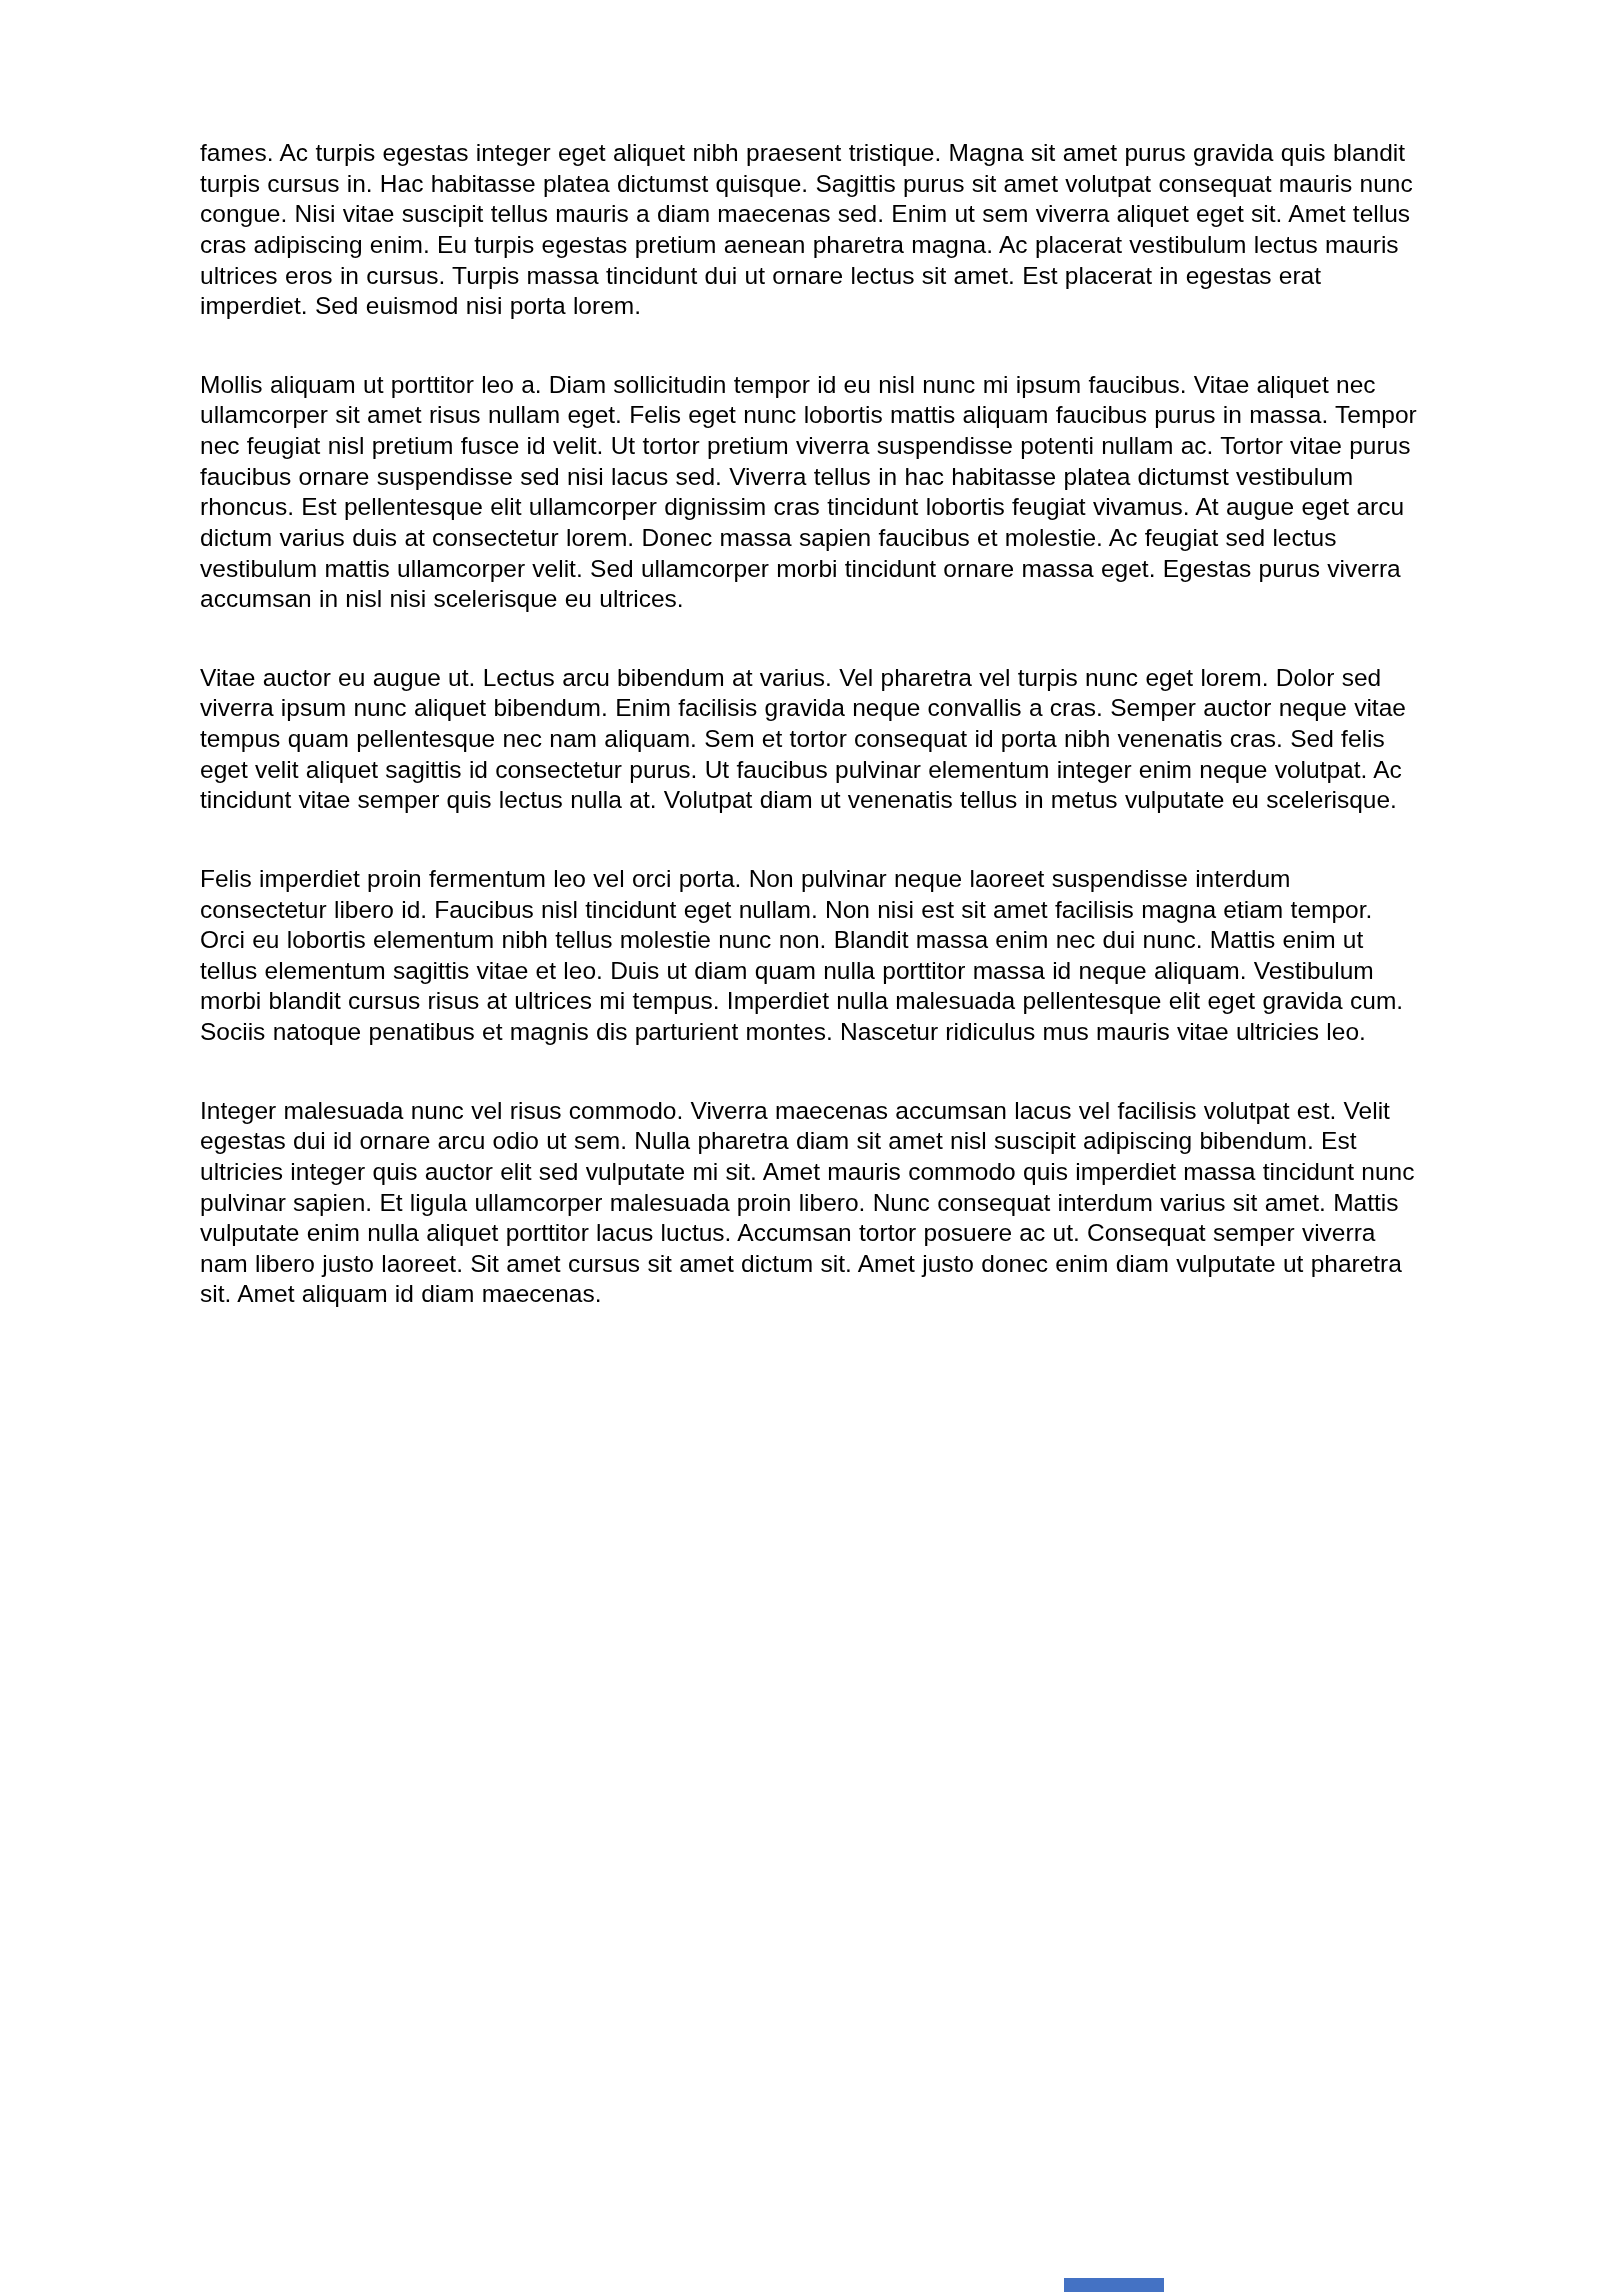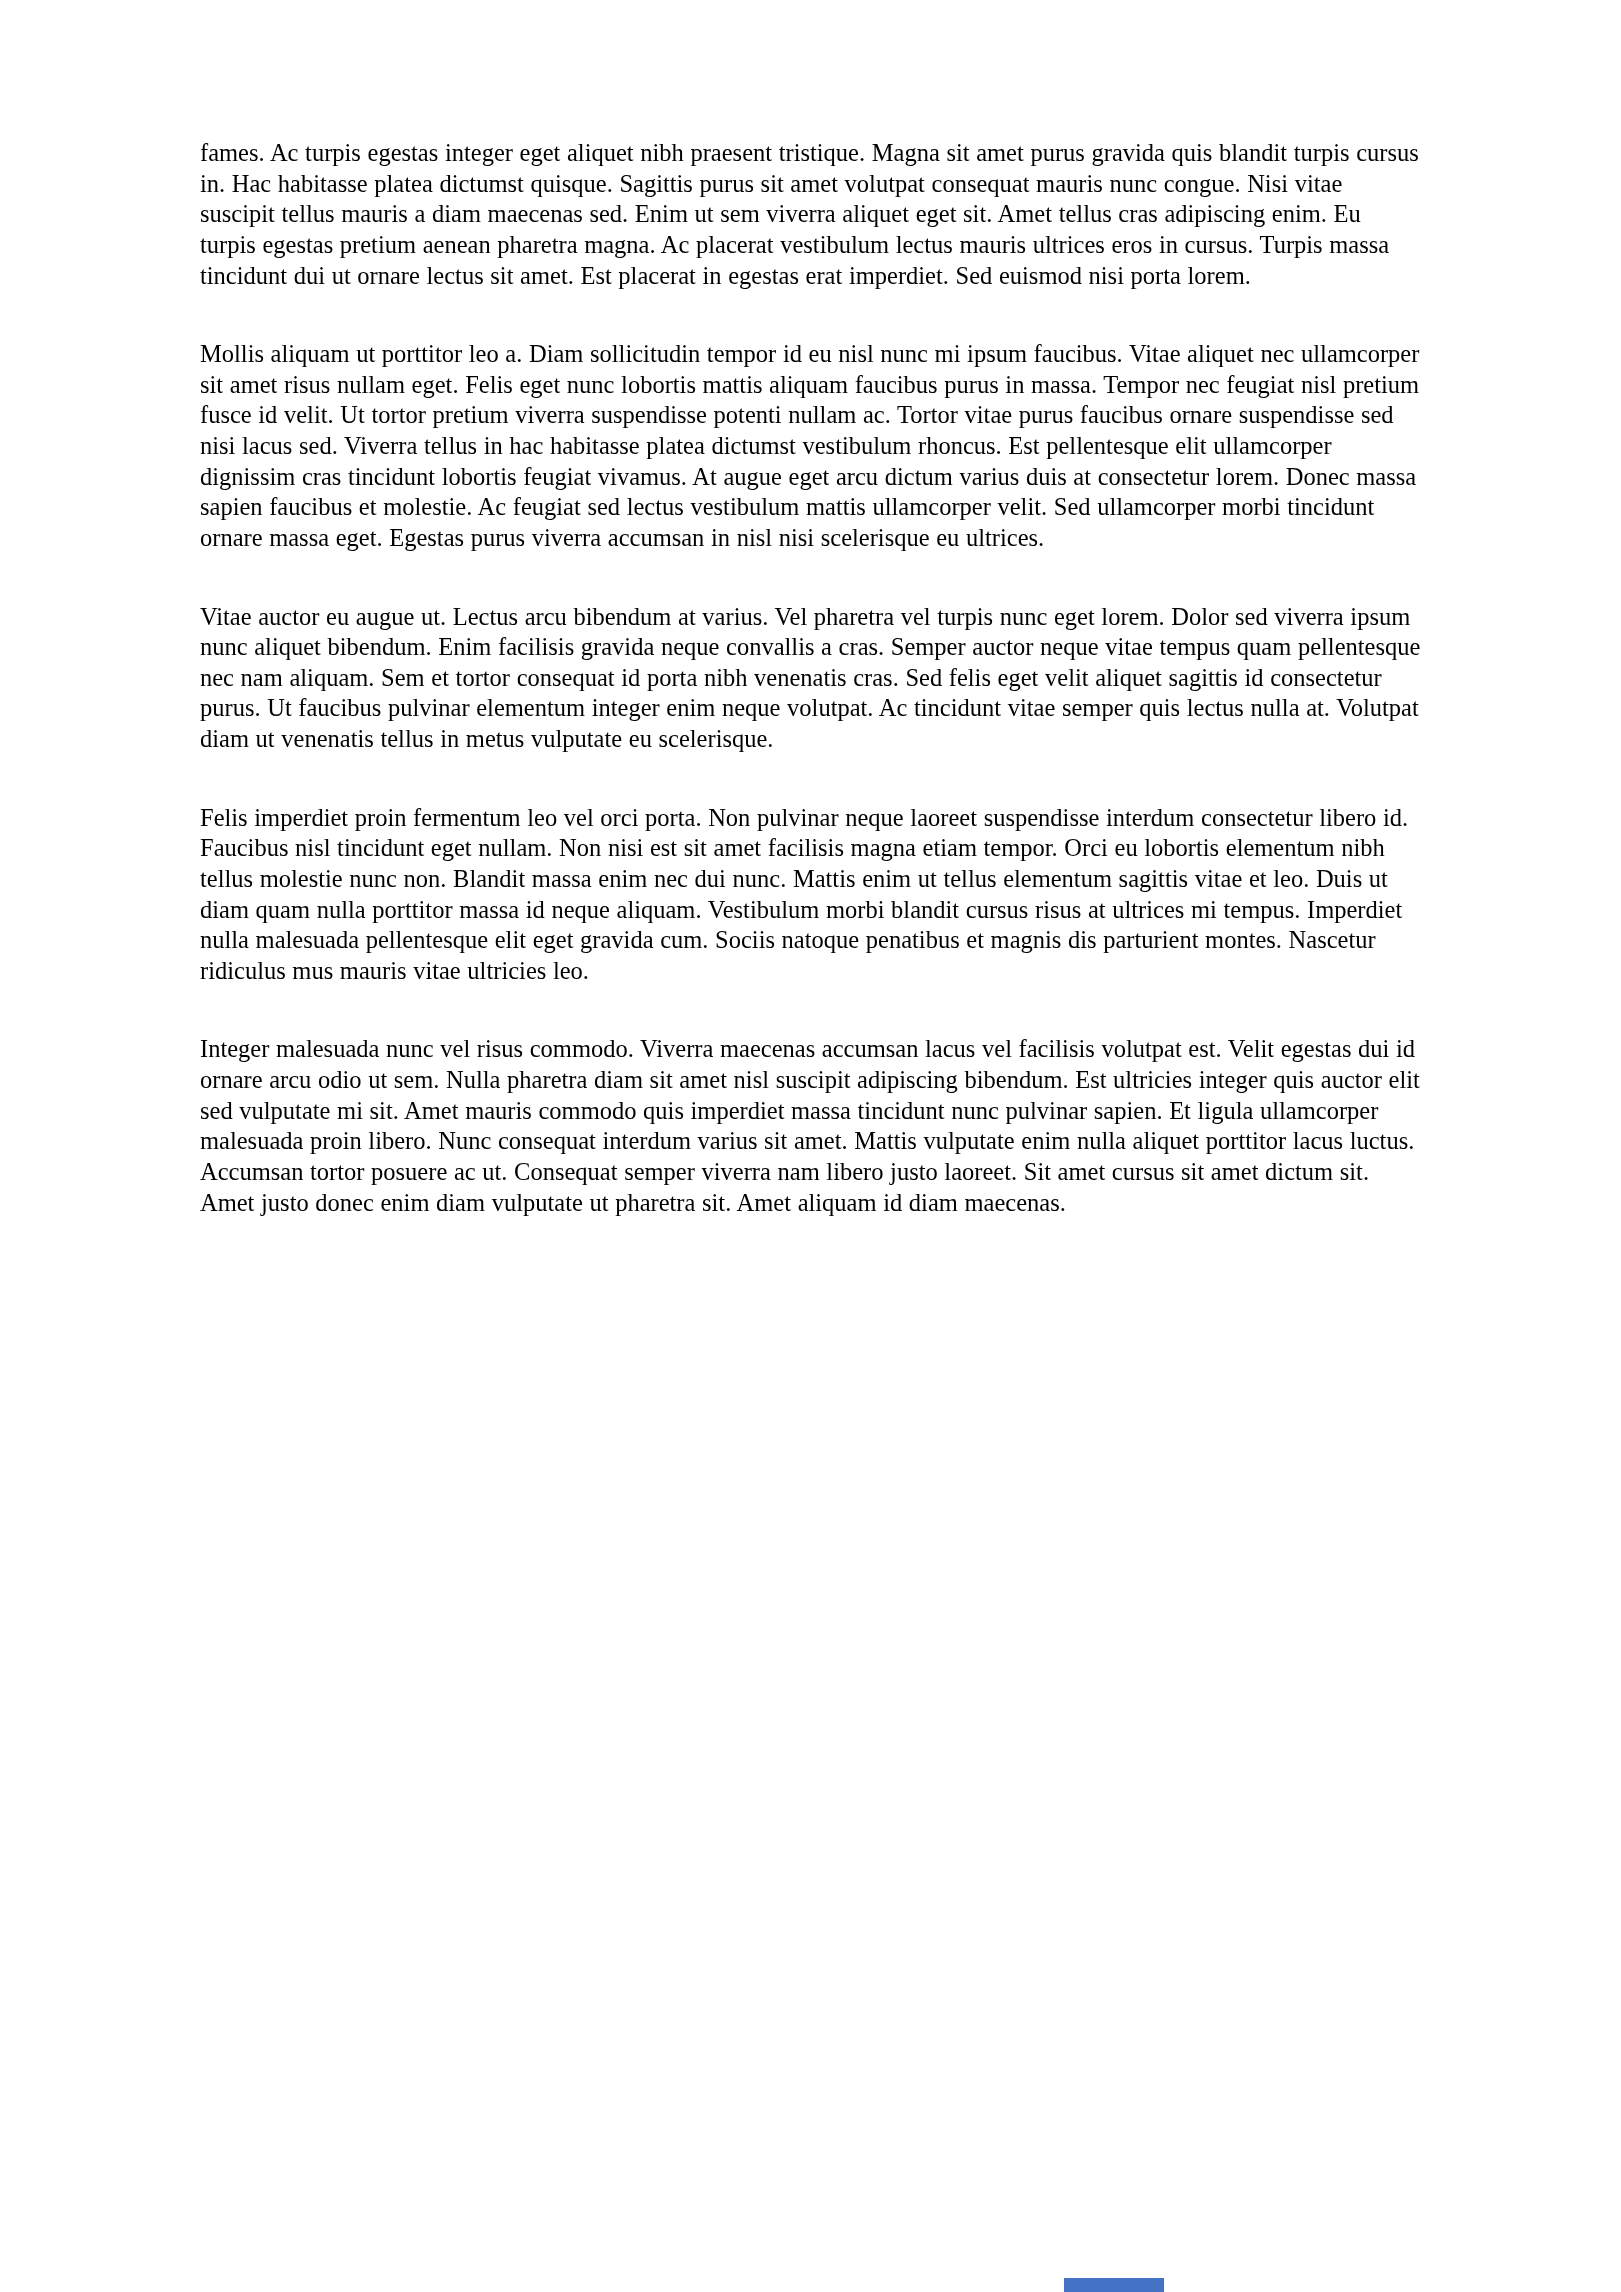--- a/index.html
+++ b/index.html
@@ -14,21 +14,20 @@
   }
   .page {
     position: relative;
     width: 1621px;
     height: 2293px;
     background: #ffffff;
     overflow: hidden;
     box-sizing: border-box;
     padding: 138px 200px 0 200px;
     color: #000000;
-    font-family: Liberation Serif, serif;
   }
   .para {
     margin: 0 0 48px 0;
     width: 1221px;
     font-size: 24.5px;
     line-height: 1.25;
     font-weight: 400;
     letter-spacing: 0px;
     word-spacing: 0.5px;
     text-align: left;

